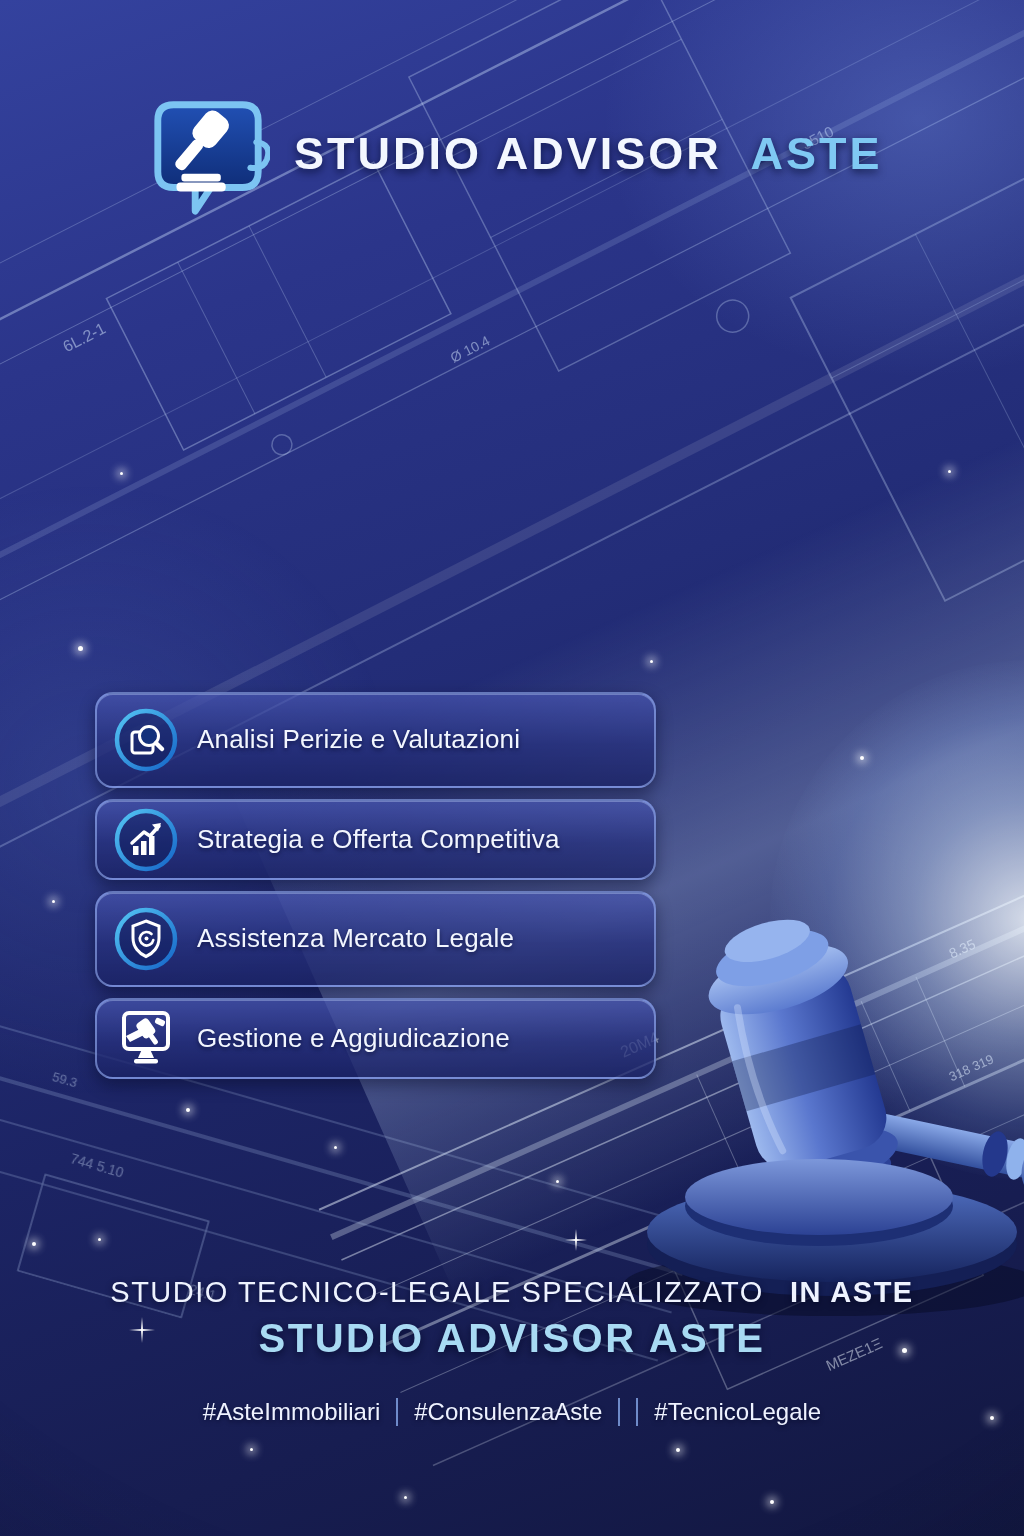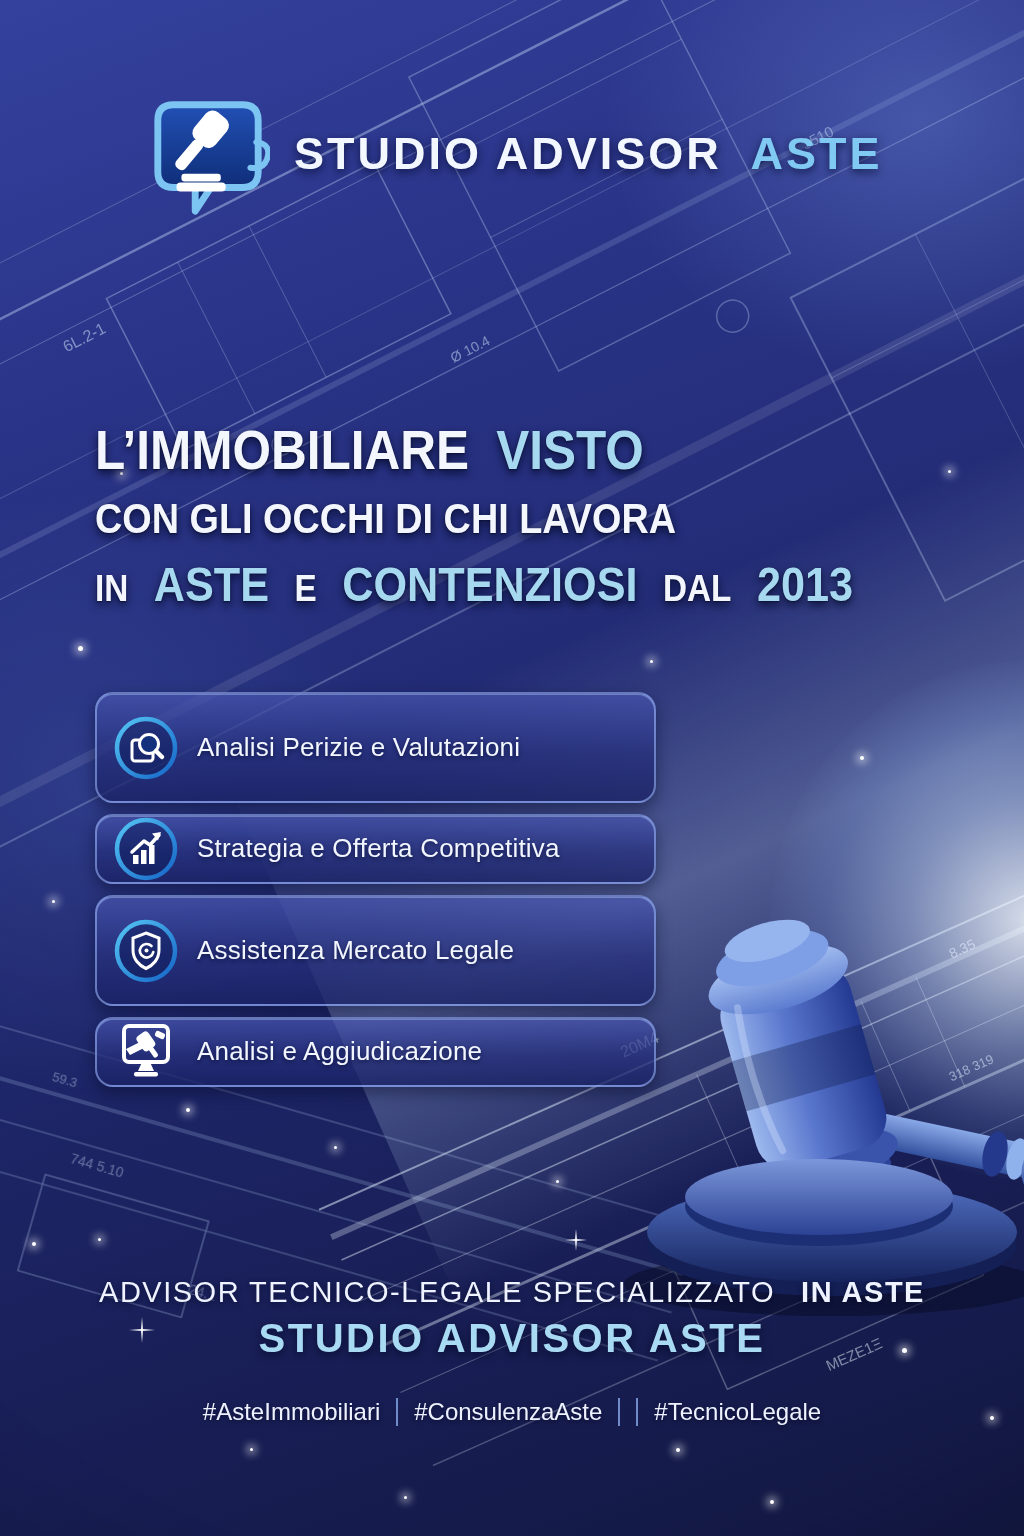--- a/index.html
+++ b/index.html
@@ -43,21 +43,21 @@
   .headline .h3{font-size:48px;}
   .headline .a{color:#a6d9f0;}
   .headline .ln span + span{margin-left:15px;}
   .headline .sm{font-size:37px;}
   
   .features{position:absolute;left:95px;top:692px;width:561px;}
   .feature{display:flex;align-items:center;gap:18px;padding:0 14px 0 16px;
     border:2px solid rgba(162,190,255,.55);border-radius:18px;margin-bottom:11px;
     background:linear-gradient(180deg,rgba(72,86,176,.72),rgba(38,48,124,.78) 55%,rgba(26,34,100,.8));
     box-shadow:inset 0 1px 0 rgba(200,220,255,.35),0 6px 16px rgba(4,8,36,.45);}
-  .feature.tall{height:111px;} .feature.short{height:70px;text-align:right;}
+  .feature.tall{height:96px;} .feature.short{height:81px;text-align:right;}
   .ficon{flex:0 0 66px;display:flex;align-items:center;}
   .ftext{font-size:26px;color:#f2f6ff;line-height:1.23;letter-spacing:.2px;
     text-shadow:0 2px 4px rgba(3,7,36,.6);}
   .ftext .fl{display:block;}
   
   .gavel{position:absolute;right:-18px;top:892px;}
   
   .footer{position:absolute;left:0;top:1276px;width:100%;text-align:center;}
   .tagline{font-size:29px;letter-spacing:1.5px;color:#eef3ff;
     text-shadow:0 2px 6px rgba(3,7,36,.7);}
@@ -232,37 +232,20 @@
         <rect x="36" y="84" width="40" height="8" rx="3"></rect>
         <rect x="31" y="93" width="50" height="9" rx="4"></rect>
       </g>
     </svg>
     <div class="wordmark">
       <span>STUDIO ADVISOR</span>
       <span class="acc">ASTE</span>
     </div>
   </header>
 
-  <section class="headline">
-    <div class="ln h1">
-      <span class="w">L’IMMOBILIARE</span>
-      <span class="a">VISTO</span>
-    </div>
-    <div class="ln h2">
-      <span class="w">CON GLI OCCHI DI CHI LAVORA</span>
-    </div>
-    <div class="ln h3">
-      <span class="w sm">IN</span>
-      <span class="a">ASTE</span>
-      <span class="w sm">E</span>
-      <span class="a">CONTENZIOSI</span>
-      <span class="w sm">DAL</span>
-      <span class="a">2013</span>
-    </div>
-  </section>
 
   <section class="features">
 
     <div class="feature tall">
       <span class="ficon">
         <svg width="66" height="66" viewBox="0 0 66 66">
           <defs>
               <linearGradient id="r1" x1="0" y1="0" x2="1" y2="1">
             <stop offset="0" stop-color="#55c6f4"></stop>
                 <stop offset="1" stop-color="#1565c8"></stop>
@@ -332,30 +315,30 @@
             <g transform="rotate(-35 34 24)">
               <rect x="27" y="13" width="14" height="18" rx="4"></rect>
               <rect x="31.5" y="29" width="5" height="12" rx="2"></rect>
             </g>
             <path d="M13 30 L27 23 L31 29 L17 36 Z"></path>
             <rect x="42" y="13" width="10" height="6" rx="2" transform="rotate(25 47 16)"></rect>
           </g>
         </svg>
       </span>
       <span class="ftext">
-        <span class="fl">Analisi e Aggiudicazione</span>
+        <span class="fl">Gestione e Aggiudicazione</span>
         <span class="fl"></span>
       </span>
     </div>
 
   </section>
 
   <footer class="footer">
     <div class="tagline">
-      <span>ADVISOR TECNICO-LEGALE SPECIALIZZATO</span><span class="b">IN ASTE</span>
+      <span>STUDIO TECNICO-LEGALE SPECIALIZZATO</span><span class="b">IN ASTE</span>
     </div>
     <div class="brandline">STUDIO ADVISOR ASTE</div>
   </footer>
 
   <div class="tags">
     <span>#AsteImmobiliari</span>
     <span class="divider"></span>
     <span>#ConsulenzaAste</span>
     <span class="divider"></span>
     <span class="divider"></span>

